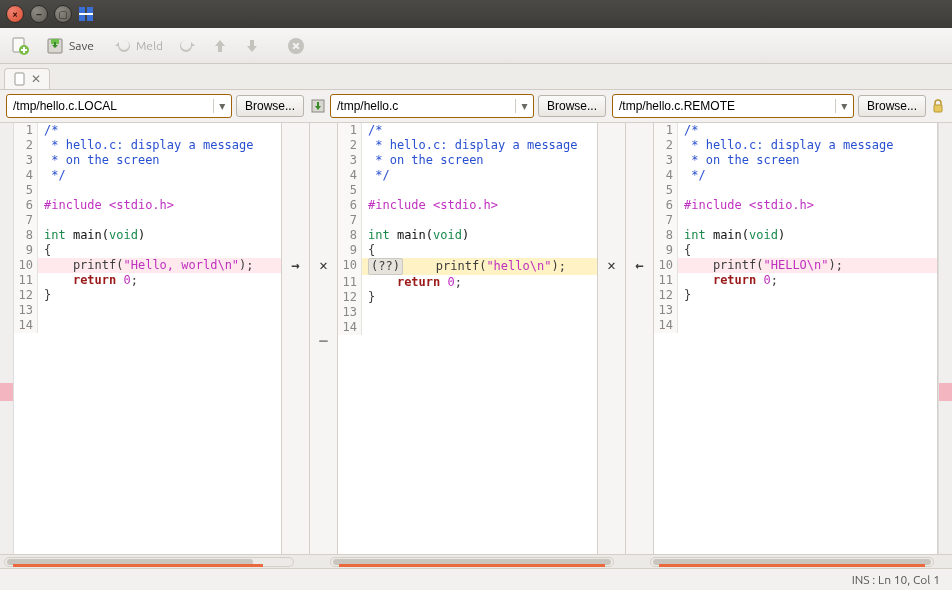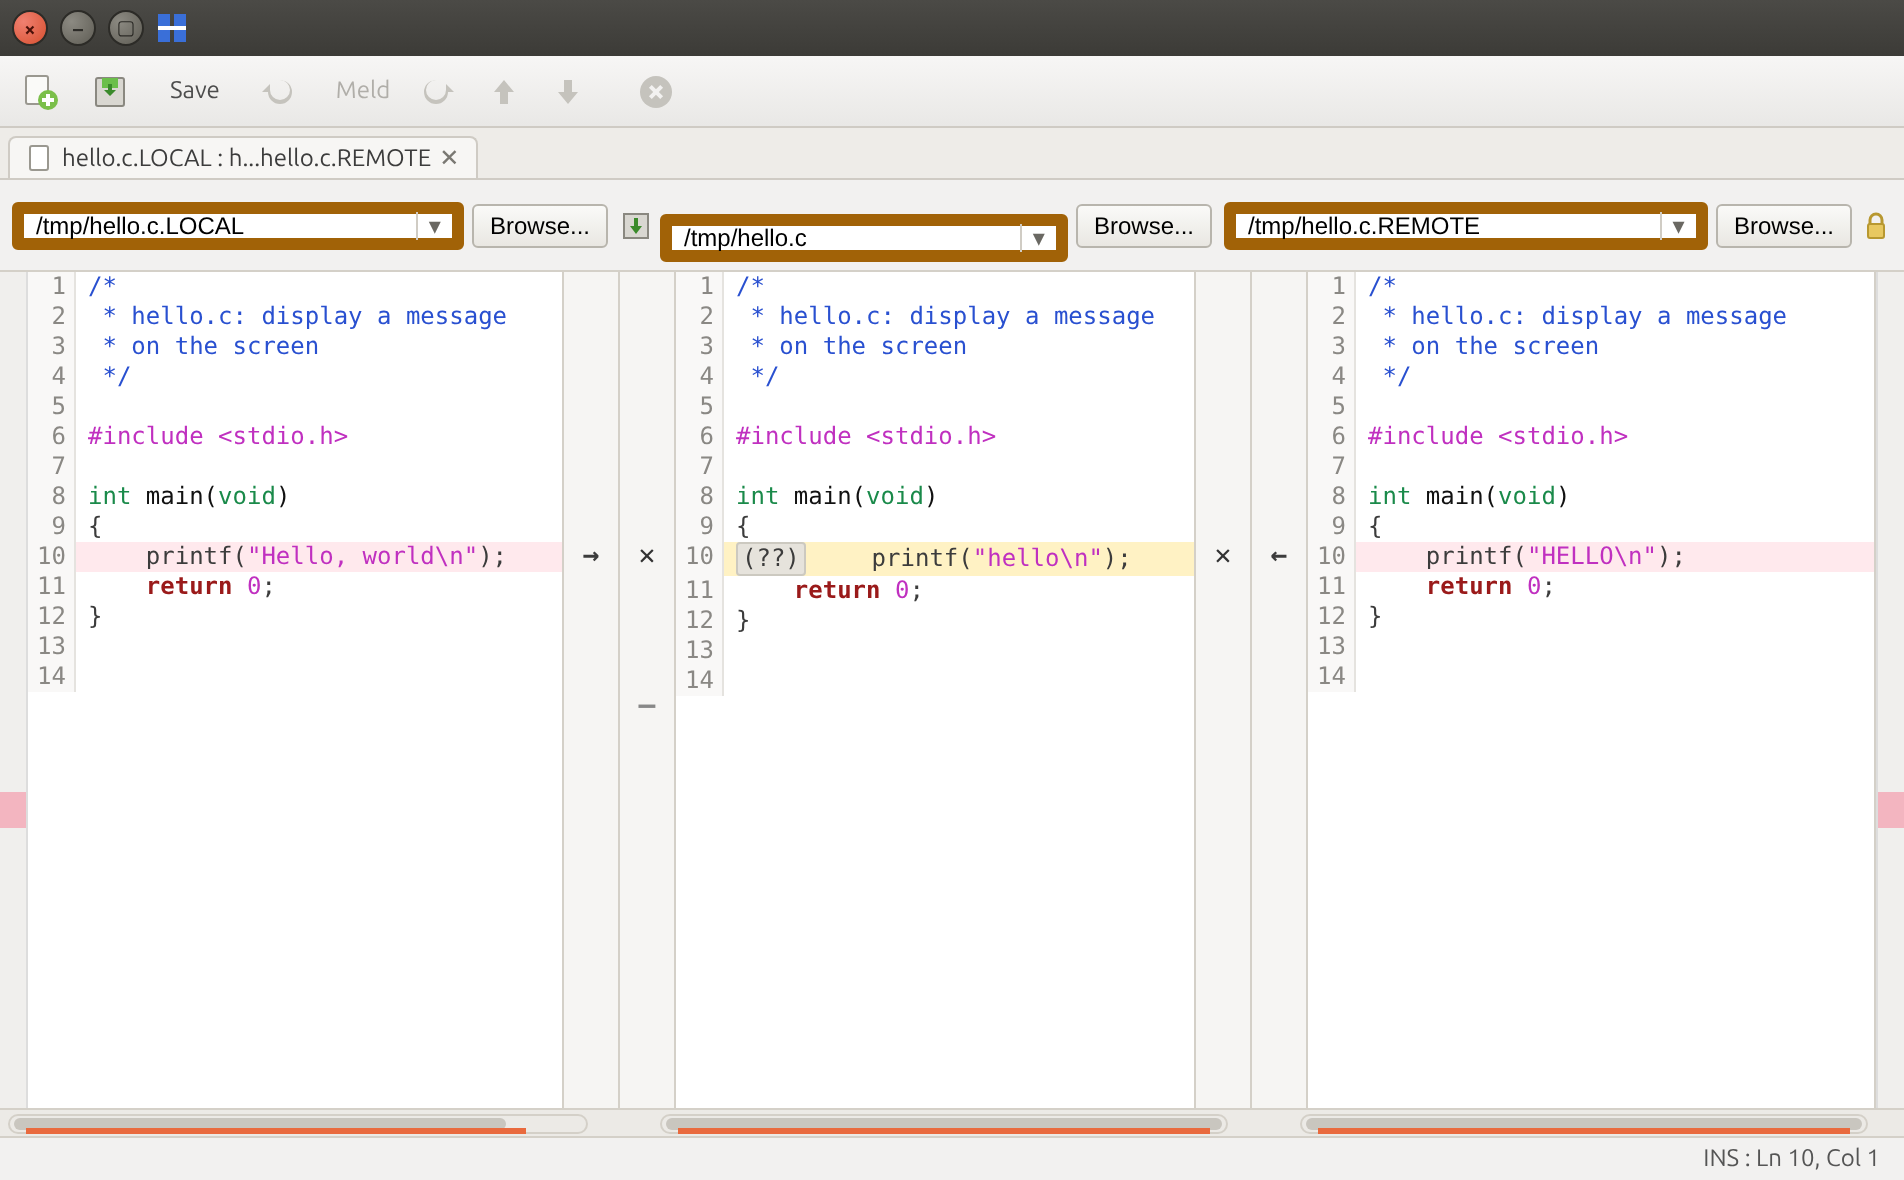--- a/index.html
+++ b/index.html
@@ -39,21 +39,21 @@
   .titlebar .title-text { margin-left:4px; font-size:14px; }
 
   
   .toolbar {
     height: 36px;
     background: linear-gradient(to bottom,#f7f6f5,#e9e8e6);
     border-bottom: 1px solid #cfcbc4;
     display:flex; align-items:center; gap:4px; padding:0 6px;
   }
   .tbtn {
-    display:flex; align-items:center; gap:20px;
+    display:flex; align-items:center; gap:4px;
     padding:3px 6px;
     border:1px solid transparent; border-radius:4px;
     color:#4c4c4c;
     justify-content:center;
   }
   .tbtn.disabled { color:#b0aea9; }
   .tbtn svg { width:20px;height:20px; }
   .tbtn.icon-only { padding:3px; }
 
   
@@ -76,21 +76,21 @@
   
   .filerow {
     display:flex; align-items:center;
     background:#f2f1f0;
     border-bottom:1px solid #d4d0c8;
     padding:4px 6px; gap:6px;
   }
   .pane-head { display:flex;align-items:center;gap:4px; }
   .path-combo {
     display:flex;align-items:center;
-    background:#fff;border:6px solid #a16207;border-radius:3px;
+    background:#fff;border:1px solid #a16207;border-radius:3px;
     height:24px;
   }
   .path-combo input {
     border:none;outline:none;font-size:12px;padding:2px 6px;
     width:100%; background:transparent;
   }
   .path-combo .dd {
     width:20px;text-align:center;border-left:1px solid #d0ccc4;color:#6a6862;
   }
   .browse-btn {
@@ -237,39 +237,38 @@
         <rect x="6" y="9" width="8" height="2" fill="#f2f1f0" transform="rotate(-45 10 10)"></rect>
       </svg>
   </div>
 </div>
 
 <div class="tabstrip">
   <div class="tab">
     <svg width="14" height="14" viewBox="0 0 14 14">
         <rect x="2" y="1" width="9" height="12" rx="1" fill="#fff" stroke="#9a9890"></rect>
       </svg>
-    <span>hello.c.LOCAL : h...hello.c.REMOTE</span>
     <span class="closex">✕</span>
   </div>
 </div>
 
 <div class="filerow">
   <div class="pane-head" style="flex:0 0 298px;">
     <div class="path-combo" style="flex:1;">
       <input value="/tmp/hello.c.LOCAL" style="">
       <div class="dd">▾</div>
     </div>
     <button class="browse-btn">Browse...</button>
   </div>
   <div class="pane-head" style="flex:0 0 296px;">
     <svg width="16" height="16" viewBox="0 0 16 16">
         <rect x="2" y="2" width="12" height="12" fill="#d9d7d1" stroke="#8a8880"></rect>
         <path d="M8 4l-3 4h2v4h2V8h2z" fill="#3a8a2a" transform="rotate(180 8 8)"></path>
       </svg>
-    <div class="path-combo" style="flex:1;margin-top:13px;">
+    <div class="path-combo" style="flex:1;">
       <input value="/tmp/hello.c" style="">
       <div class="dd">▾</div>
     </div>
     <button class="browse-btn">Browse...</button>
   </div>
   <div class="pane-head" style="flex:1;">
     <div class="path-combo" style="flex:1;">
       <input value="/tmp/hello.c.REMOTE" style="">
       <div class="dd">▾</div>
     </div>

